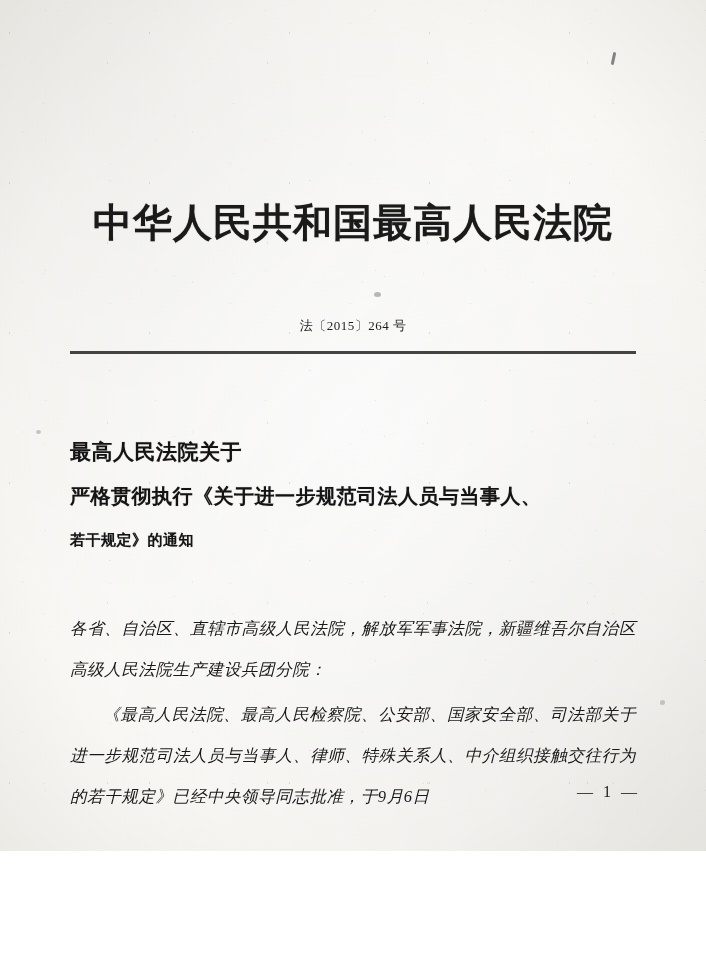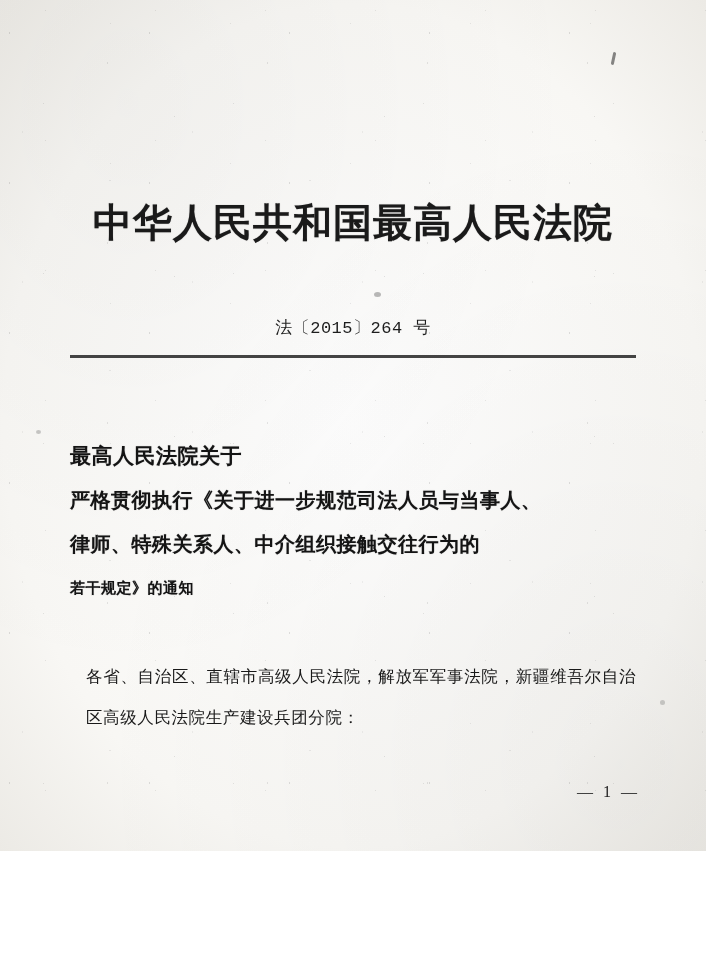--- a/index.html
+++ b/index.html
@@ -60,24 +60,24 @@
     color: #1a1a1a;
     text-shadow: 0 0 1px rgba(0,0,0,0.35);
   }
 
   .doc-number-wrap {
     margin-top: 66px;
     text-align: center;
   }
   .doc-number {
     display: inline-block;
-    font-size: 17px;
+    font-size: 13px;
     color: #1d1d1d;
     letter-spacing: 0.5px;
-    font-family: Liberation Mono, monospace;
+    font-family: Liberation Serif, serif;
   }
   .rule {
     margin: 16px 0 0 0;
     height: 3px;
     background: #2a2a2a;
     width: 100%;
     opacity: 0.88;
   }
 
   
@@ -97,22 +97,23 @@
 
   
   .body-block {
     margin-top: 46px;
     font-size: 16.5px;
     line-height: 41px;
     color: #191919;
     letter-spacing: 0.6px;
   }
   .para {
-    margin: 0 0 4px 16px;
+    margin: 0 0 4px 0;
     text-align: justify;
+    font-style: italic;
   }
   .para.indent { text-indent: 33px; }
 
   
   .page-number {
     position: absolute;
     right: 66px;
     bottom: 50px;
     font-size: 16px;
     color: #222;
@@ -148,24 +149,24 @@
 
     <div class="doc-number-wrap">
       <div class="doc-number">法〔2015〕264 号</div>
     </div>
 
     <div class="rule"></div>
 
     <div class="title-block">
       <span class="title-line l1">最高人民法院关于</span>
       <span class="title-line l2">严格贯彻执行《关于进一步规范司法人员与当事人、</span>
-      <span class="title-line l3">律师、特殊关系人、中介组织接触交往行为的</span>
       <span class="title-line l4">若干规定》的通知</span>
     </div>
 
     <div class="body-block">
       <p class="para">各省、自治区、直辖市高级人民法院，解放军军事法院，新疆维吾尔自治区高级人民法院生产建设兵团分院：</p>
+      <p class="para indent">《最高人民法院、最高人民检察院、公安部、国家安全部、司法部关于进一步规范司法人员与当事人、律师、特殊关系人、中介组织接触交往行为的若干规定》已经中央领导同志批准，于9月6日</p>
     </div>
 
   </div>
 
   <div class="page-number">— 1 —</div>
 </div>
 
 </body></html>

